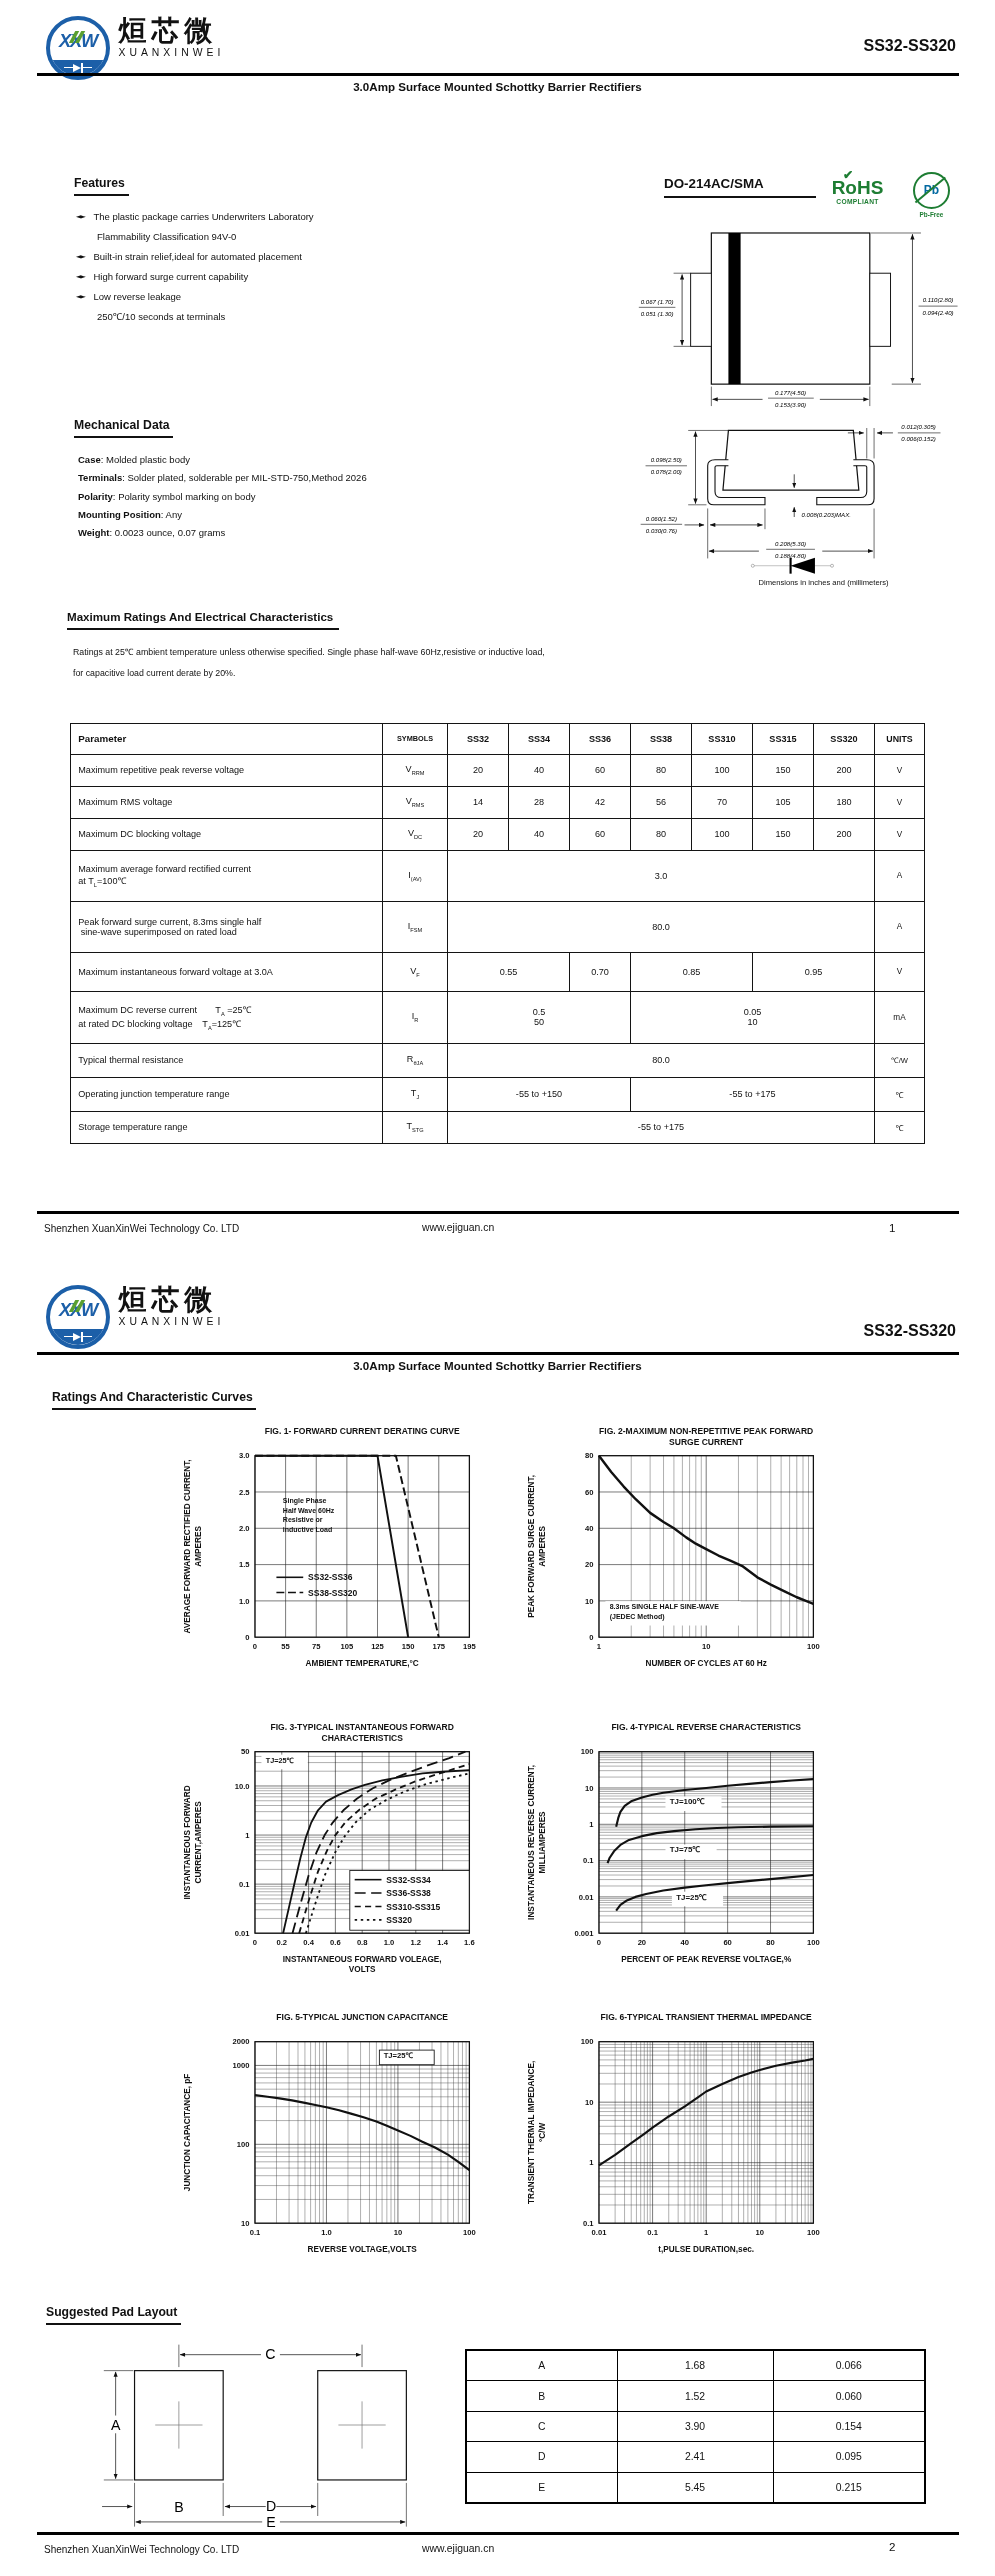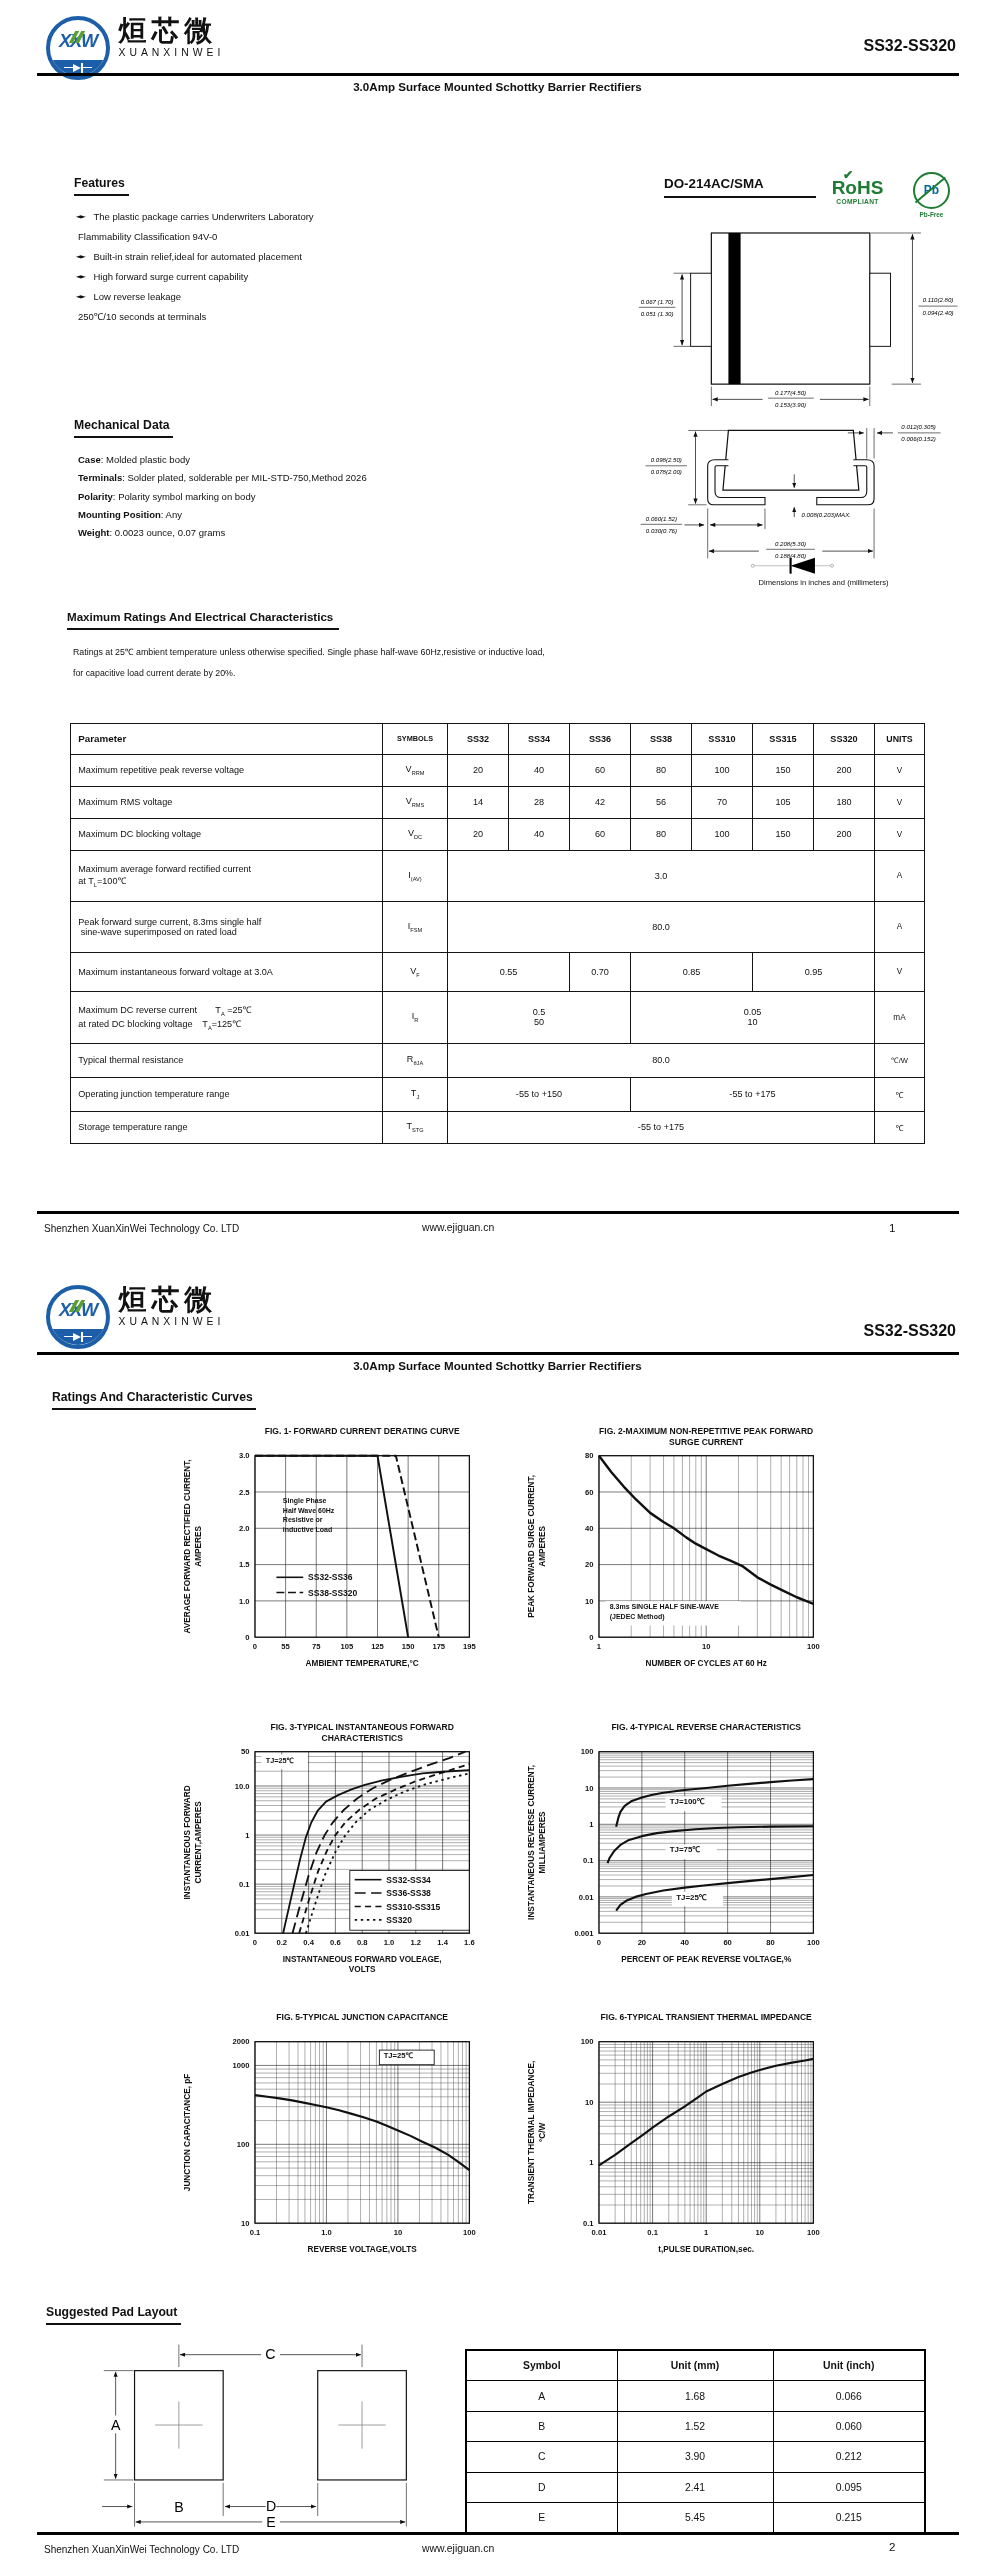--- a/index.html
+++ b/index.html
@@ -22,21 +22,21 @@
   .logoen{font-size:10.4px;letter-spacing:4px;margin-top:0px}
   .part{font-weight:700;font-size:16px}
   .subtitle{font-weight:700;font-size:11.6px;text-align:center;width:100%}
   
   .h1{font-weight:700;font-size:12.2px;display:inline-block;border-bottom:2.1px solid #111;padding:0 3.7px 4.3px 0}
   .h1b{font-weight:700;font-size:11.6px;display:inline-block;border-bottom:2.4px solid #111;padding:0 6.1px 4.9px 0}
   
   .feat{font-size:9.5px;line-height:20px}
   .feat .row{display:flex;align-items:center}
   .blt{display:inline-block;transform:scale(1.8,.6);margin-right:9.8px;font-size:7.3px;flex:none}
-  .cont{}
+  .cont{margin-left:19px}
   
   .mech{font-size:9.5px;line-height:18.3px}
   .mech b{font-weight:700}
   
   .rohs{color:#1e7d33;text-align:center;width:79px}
   .rohs-t{font-weight:800;font-size:19px;line-height:1;position:relative;letter-spacing:0px}
   .chk{position:absolute;top:-8px;left:21px;font-size:12.2px}
   .rohs-c{font-size:6.7px;letter-spacing:0.3px;font-weight:700;margin-top:0.6px}
   .pbf{width:43px;text-align:center;color:#1e7d33}
   .pbf-c{width:33px;height:33px;border:2.4px solid #1e7d33;border-radius:50%;position:relative;margin:0 auto;font-weight:800;font-size:12px;line-height:33px;color:#0369a1}
@@ -813,39 +813,34 @@
     </svg>
   </div>
 
   <table class="pt abs" style="left:465px;top:1081px">
     <colgroup>
         <col style="width:151px">
         <col style="width:156px">
         <col style="width:152px">
       </colgroup>
     <tbody>
-        <tr>
-      <th>Symbol</th>
-      <th>Unit (mm)</th>
-      <th>Unit (inch)</th>
-    </tr>
     <tr>
           <td>A</td>
           <td>1.68</td>
           <td>0.066</td>
         </tr>
     <tr>
           <td>B</td>
           <td>1.52</td>
           <td>0.060</td>
         </tr>
     <tr>
           <td>C</td>
           <td>3.90</td>
-          <td>0.212</td>
+          <td>0.154</td>
         </tr>
     <tr>
           <td>D</td>
           <td>2.41</td>
           <td>0.095</td>
         </tr>
     <tr>
           <td>E</td>
           <td>5.45</td>
           <td>0.215</td>

